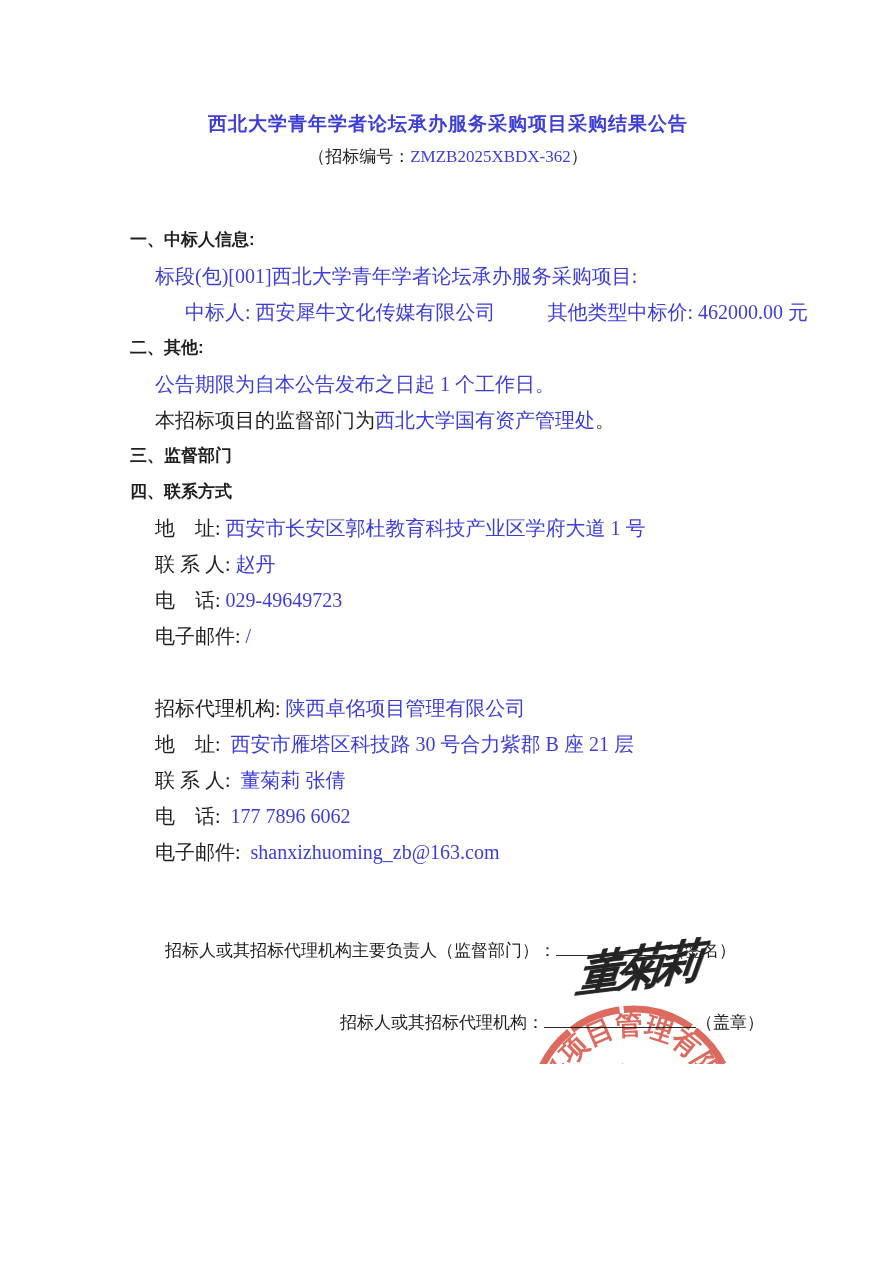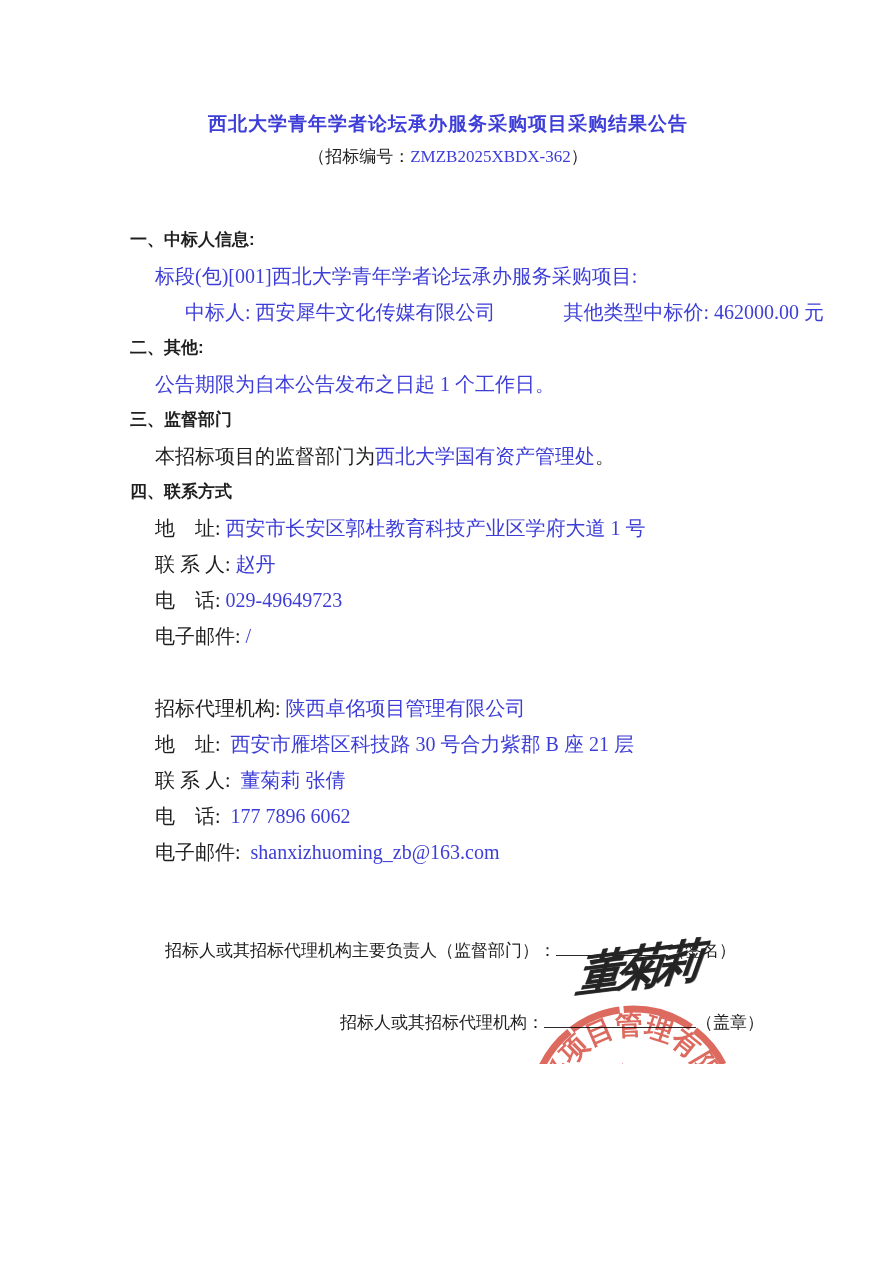--- a/index.html
+++ b/index.html
@@ -48,21 +48,21 @@
     font-size:17px;
     font-weight:bold;
     color:var(--ink);
     font-family:"Liberation Sans","DejaVu Sans",sans-serif;
   }
   .ind1{padding-left:25px;}
   .ind2{padding-left:55px;}
   .blue{color:var(--accent);}
   .black{color:var(--ink);}
   .gap-row{height:36px;}
-  .winner-price{margin-left:68px;}
+  .winner-price{margin-left:52px;}
   .footer-sign{
     margin-top:64px;
     padding-left:35px;
     font-size:17px;
     line-height:34px;
     white-space:pre;
   }
   .footer-stamp{
     margin-top:38px;
     padding-left:210px;
@@ -120,22 +120,22 @@
 
   <div class="body-rows">
 
     <div class="row heading">一、中标人信息:</div>
     <div class="row ind1 blue">标段(包)[001]西北大学青年学者论坛承办服务采购项目:</div>
     <div class="row ind2 blue"><span>中标人: 西安犀牛文化传媒有限公司</span><span class="winner-price">其他类型中标价: 462000.00 元</span></div>
 
     <div class="row heading">二、其他:</div>
     <div class="row ind1 blue">公告期限为自本公告发布之日起 1 个工作日。</div>
 
+    <div class="row ind1"><span class="black">本招标项目的监督部门为</span><span class="blue">西北大学国有资产管理处</span><span class="black">。</span></div>
     <div class="row heading">三、监督部门</div>
-    <div class="row ind1"><span class="black">本招标项目的监督部门为</span><span class="blue">西北大学国有资产管理处</span><span class="black">。</span></div>
 
     <div class="row heading">四、联系方式</div>
 
     <div class="row ind1"><span class="black">地    址: </span><span class="blue">西安市长安区郭杜教育科技产业区学府大道 1 号</span></div>
     <div class="row ind1"><span class="black">联 系 人: </span><span class="blue">赵丹</span></div>
     <div class="row ind1"><span class="black">电    话: </span><span class="blue">029-49649723</span></div>
     <div class="row ind1"><span class="black">电子邮件: </span><span class="blue">/</span></div>
 
     <div class="gap-row"></div>
 

